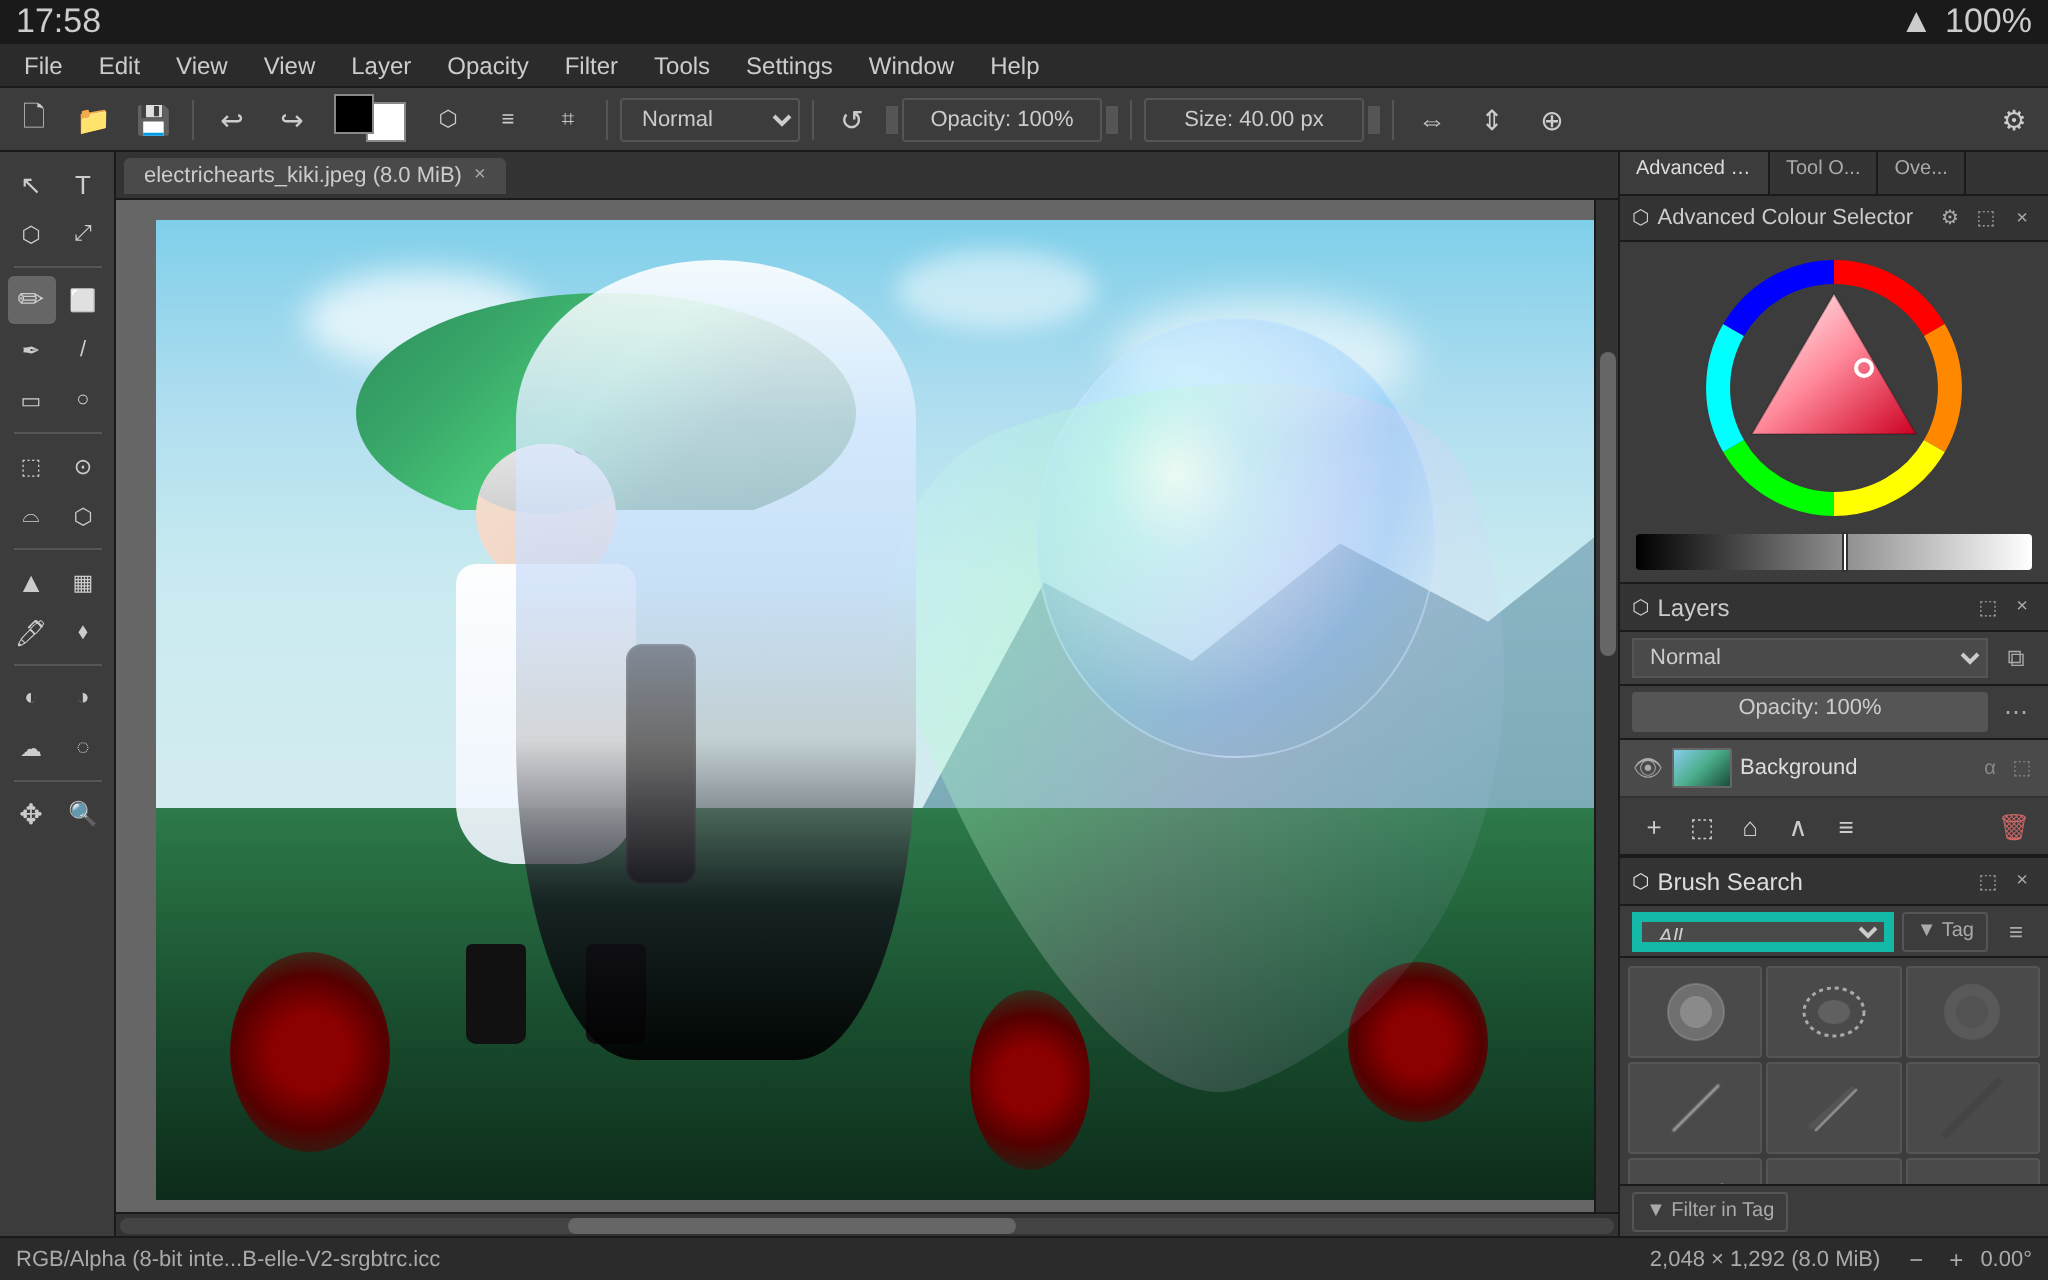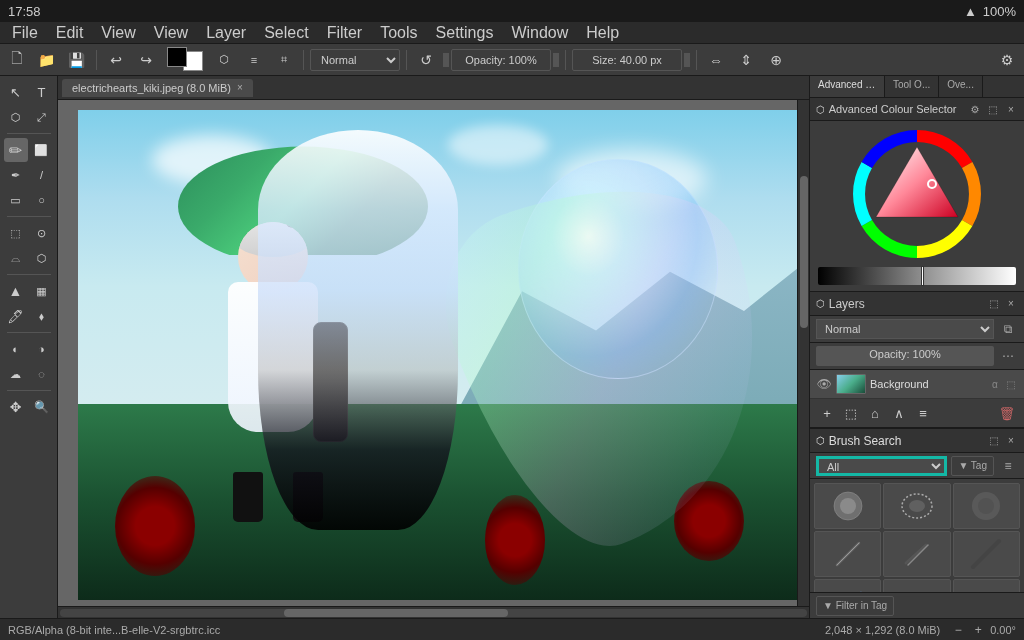--- a/index.html
+++ b/index.html
@@ -15,39 +15,39 @@
 
     
     #titlebar {
       height: 22px;
       background: #1a1a1a;
       display: flex;
       align-items: center;
       justify-content: space-between;
       padding: 0 8px;
       color: #ccc;
-      font-size: 13px;
+      font-size: 17px;
     }
     #titlebar-right { display: flex; align-items: center; gap: 6px; }
 
     
     #menubar {
       height: 22px;
       background: #2b2b2b;
       display: flex;
       align-items: center;
       padding: 0 4px;
       gap: 2px;
       border-bottom: 1px solid #1a1a1a;
     }
     .menu-item {
       padding: 2px 8px;
       cursor: pointer;
       border-radius: 2px;
-      font-size: 16px;
+      font-size: 12px;
       color: #ccc;
     }
 
     
     #toolbar {
       height: 32px;
       background: #3c3c3c;
       display: flex;
       align-items: center;
       padding: 0 4px;
@@ -456,25 +456,26 @@
       display: flex;
       align-items: center;
       padding: 3px 6px;
       gap: 4px;
       border-bottom: 1px solid #1a1a1a;
       height: 26px;
     }
     .brush-category {
       flex: 1;
       background: #4a4a4a;
-      border: 3px solid #14b8a6;
+      border: 5px solid #14b8a6;
       color: #ccc;
       font-size: 11px;
       height: 20px;
       padding: 1px 4px;
+      font-style: italic;
     }
     .tag-btn {
       display: flex; align-items: center; gap: 2px;
       padding: 2px 6px; font-size: 10px; color: #aaa;
       border: 1px solid #555; border-radius: 2px; cursor: pointer;
       height: 20px;
     }
     .list-view-btn {
       width: 20px; height: 20px;
       display: flex; align-items: center; justify-content: center;
@@ -557,21 +558,21 @@
     <span>100%</span>
   </div>
 </div>
 
 <div id="menubar">
   <div class="menu-item">File</div>
   <div class="menu-item">Edit</div>
   <div class="menu-item">View</div>
   <div class="menu-item">View</div>
   <div class="menu-item">Layer</div>
-  <div class="menu-item">Select</div>
+  <div class="menu-item">Opacity</div>
   <div class="menu-item">Filter</div>
   <div class="menu-item">Tools</div>
   <div class="menu-item">Settings</div>
   <div class="menu-item">Window</div>
   <div class="menu-item">Help</div>
 </div>
 
 <div id="toolbar">
 
   <div class="toolbar-icon-btn">🗋</div>

